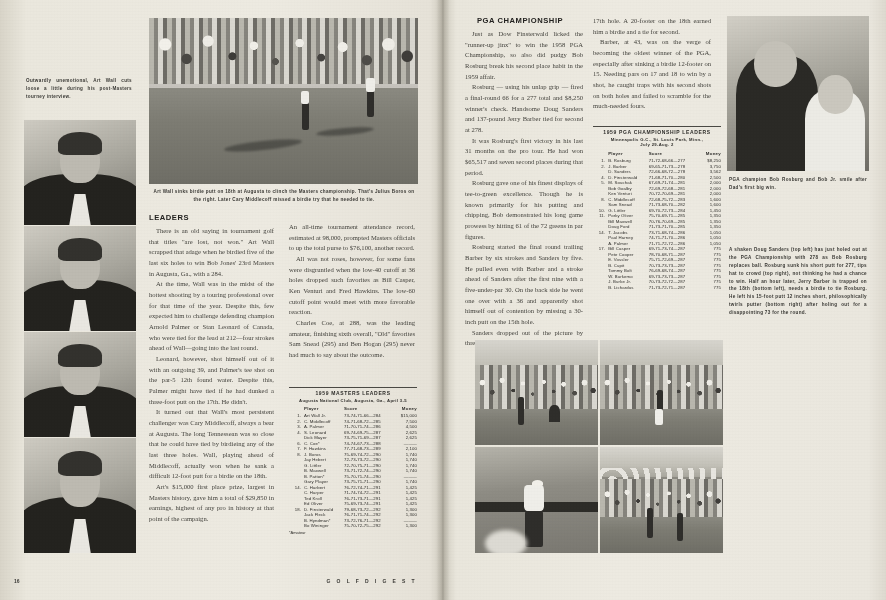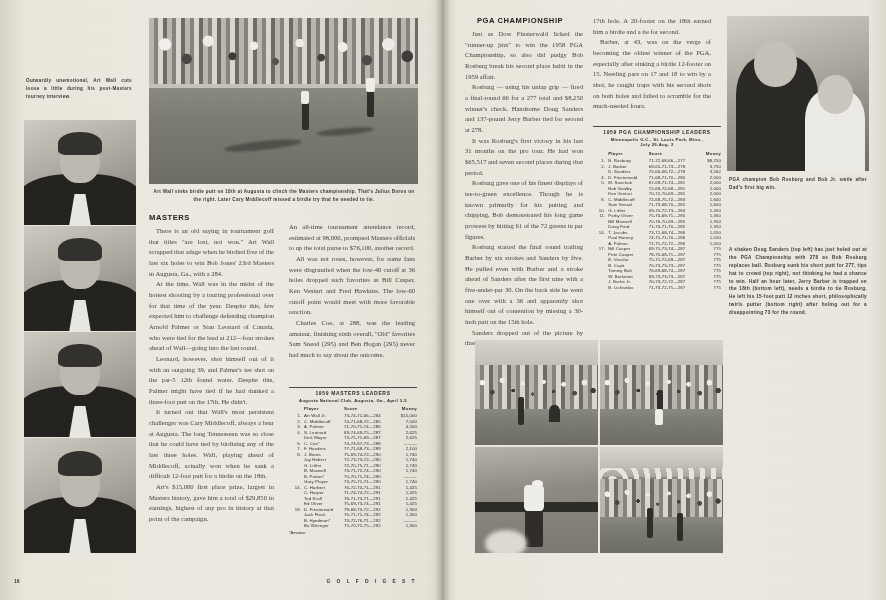--- a/index.html
+++ b/index.html
@@ -157,21 +157,21 @@
       <div class="figure" style="left:57%;top:46%;width:7px;height:36px;"></div>
       <div class="figure light" style="left:56.5%;top:44%;width:8px;height:13px;"></div>
       <div class="shadow" style="left:28%;top:74%;width:78px;height:9px;transform:rotate(-6deg);"></div>
       <div class="figure" style="left:81%;top:40%;width:7px;height:33px;"></div>
       <div class="figure light" style="left:80.5%;top:36%;width:9px;height:14px;"></div>
       <div class="shadow" style="left:62%;top:66%;width:58px;height:7px;transform:rotate(-5deg);"></div>
     </div>
 
     <div class="cap center" style="position:absolute;left:153px;top:188px;width:262px;">Art Wall sinks birdie putt on 18th at Augusta to clinch the Masters championship. That's Julius Boros on the right. Later Cary Middlecoff missed a birdie try that he needed to tie.</div>
 
-    <h2 class="sec" style="position:absolute;left:149px;top:213px;">MASTERS</h2>
+    <h2 class="sec" style="position:absolute;left:149px;top:213px;">LEADERS</h2>
 
     <div class="col blurtext" style="left:149px;top:226px;width:125px;">
       <p>There is an old saying in tournament golf that titles "are lost, not won." Art Wall scrapped that adage when he birdied five of the last six holes to win Bob Jones' 23rd Masters in Augusta, Ga., with a 284.</p>
       <p>At the time, Wall was in the midst of the hottest shooting by a touring professional over for that time of the year. Despite this, few expected him to challenge defending champion Arnold Palmer or Stan Leonard of Canada, who were tied for the lead at 212—four strokes ahead of Wall—going into the last round.</p>
       <p>Leonard, however, shot himself out of it with an outgoing 39, and Palmer's tee shot on the par-5 12th found water. Despite this, Palmer might have tied if he had dunked a three-foot putt on the 17th. He didn't.</p>
       <p>It turned out that Wall's most persistent challenger was Cary Middlecoff, always a bear at Augusta. The long Tennessean was so close that he could have tied by birdieing any of the last three holes. Wall, playing ahead of Middlecoff, actually won when he sank a difficult 12-foot putt for a birdie on the 18th.</p>
       <p>Art's $15,000 first place prize, largest in Masters history, gave him a total of $29,850 in earnings, highest of any pro in history at that point of the campaign.</p>
     </div>
 
     <div class="col blurtext" style="left:289px;top:222px;width:126px;">

